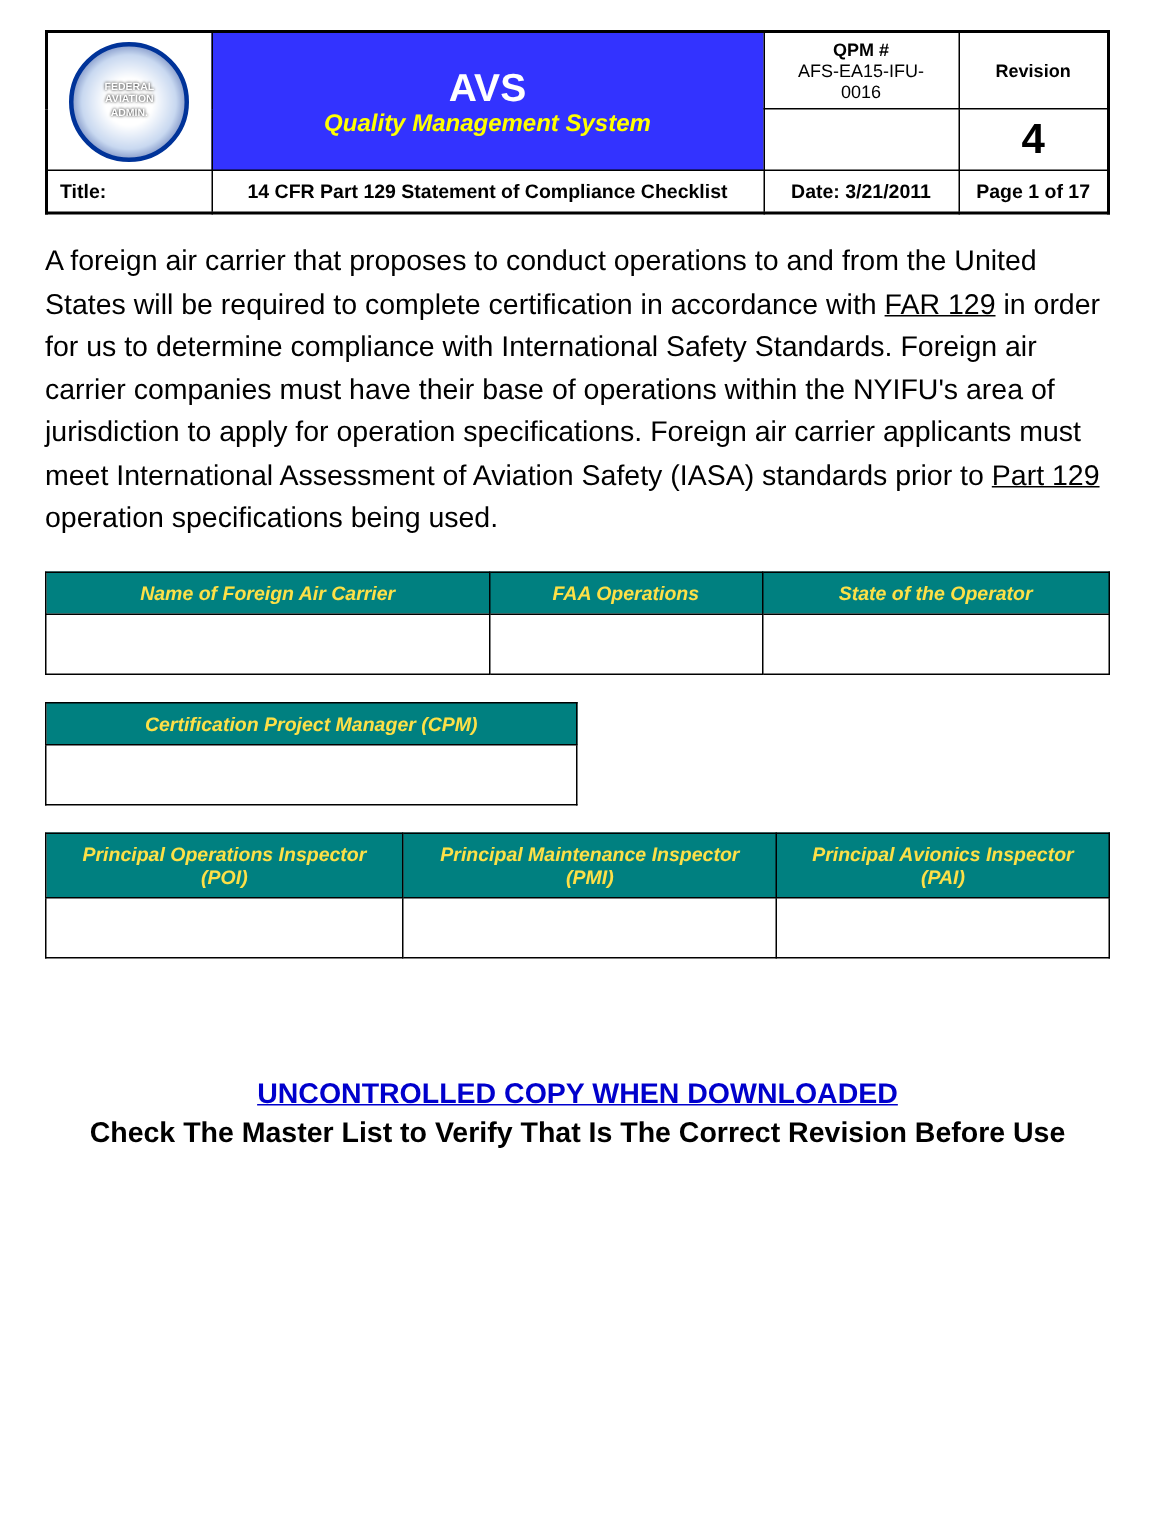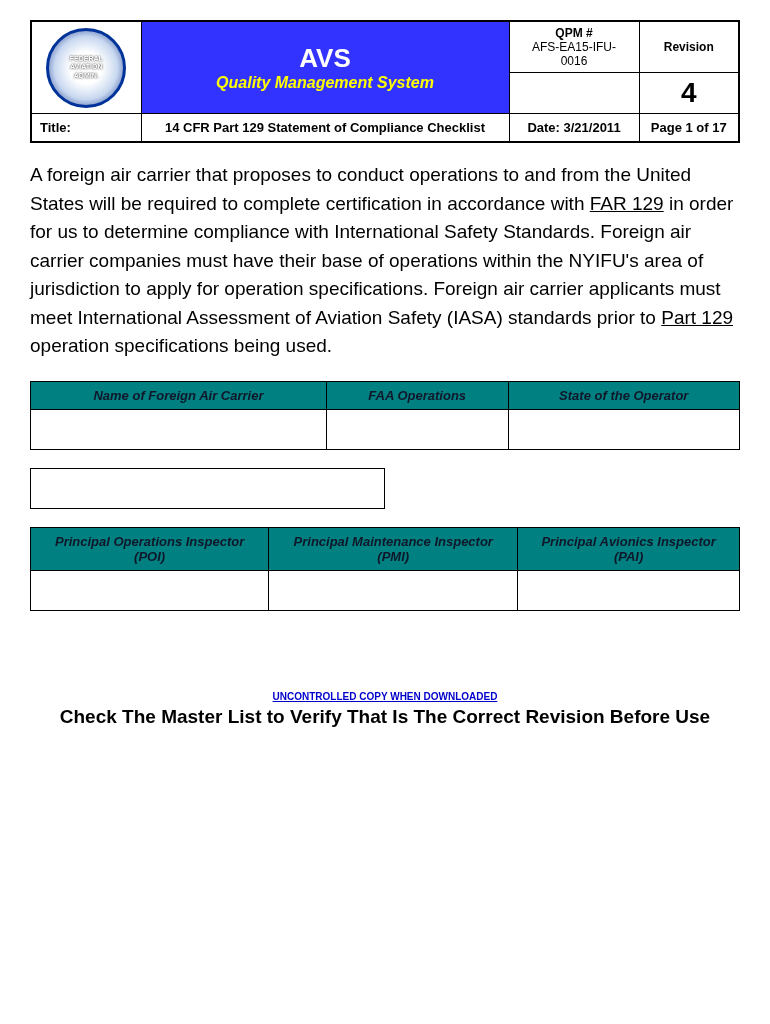--- a/index.html
+++ b/index.html
@@ -117,40 +117,40 @@
       width: 100%;
       border-collapse: collapse;
       border: 1px solid #000;
       margin-bottom: 18px;
     }
     .section-table td, .section-table th {
       border: 1px solid #000;
     }
     .section-header {
       background-color: #008080;
-      color: #0f172a;
+      color: #fde047;
       font-weight: bold;
       font-style: italic;
       font-size: 13px;
       text-align: center;
       padding: 6px 8px;
     }
     .section-data-row td {
       height: 40px;
       padding: 4px 8px;
     }
 
     
     .footer {
       text-align: center;
       margin-top: 80px;
       padding-bottom: 20px;
     }
     .footer-controlled {
-      font-size: 10px;
+      font-size: 19px;
       font-weight: bold;
       color: #0000cc;
       text-decoration: underline;
       margin-bottom: 4px;
       margin-top: 31px;
     }
     .footer-check {
       font-size: 19px;
       color: #000;
       font-weight: bold;
@@ -219,20 +219,23 @@
   <tr class="section-data-row">
     <td>&nbsp;</td>
     <td>&nbsp;</td>
     <td>&nbsp;</td>
   </tr>
 </tbody>
   </table>
 
 <table class="section-table" style="width:50%;">
   <tbody>
+      <tr>
+    <td class="section-header">Certification Project Manager (CPM)</td>
+  </tr>
   <tr class="section-data-row">
     <td>&nbsp;</td>
   </tr>
 </tbody>
   </table>
 
 <table class="section-table">
   <tbody>
       <tr>
     <td class="section-header">Principal Operations Inspector (POI)</td>

